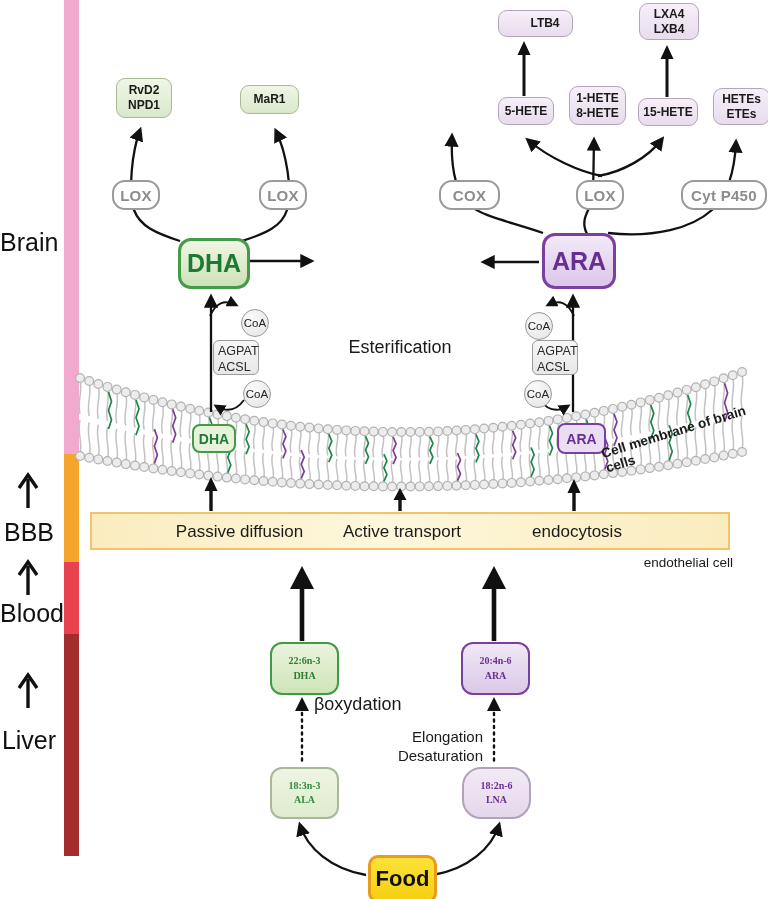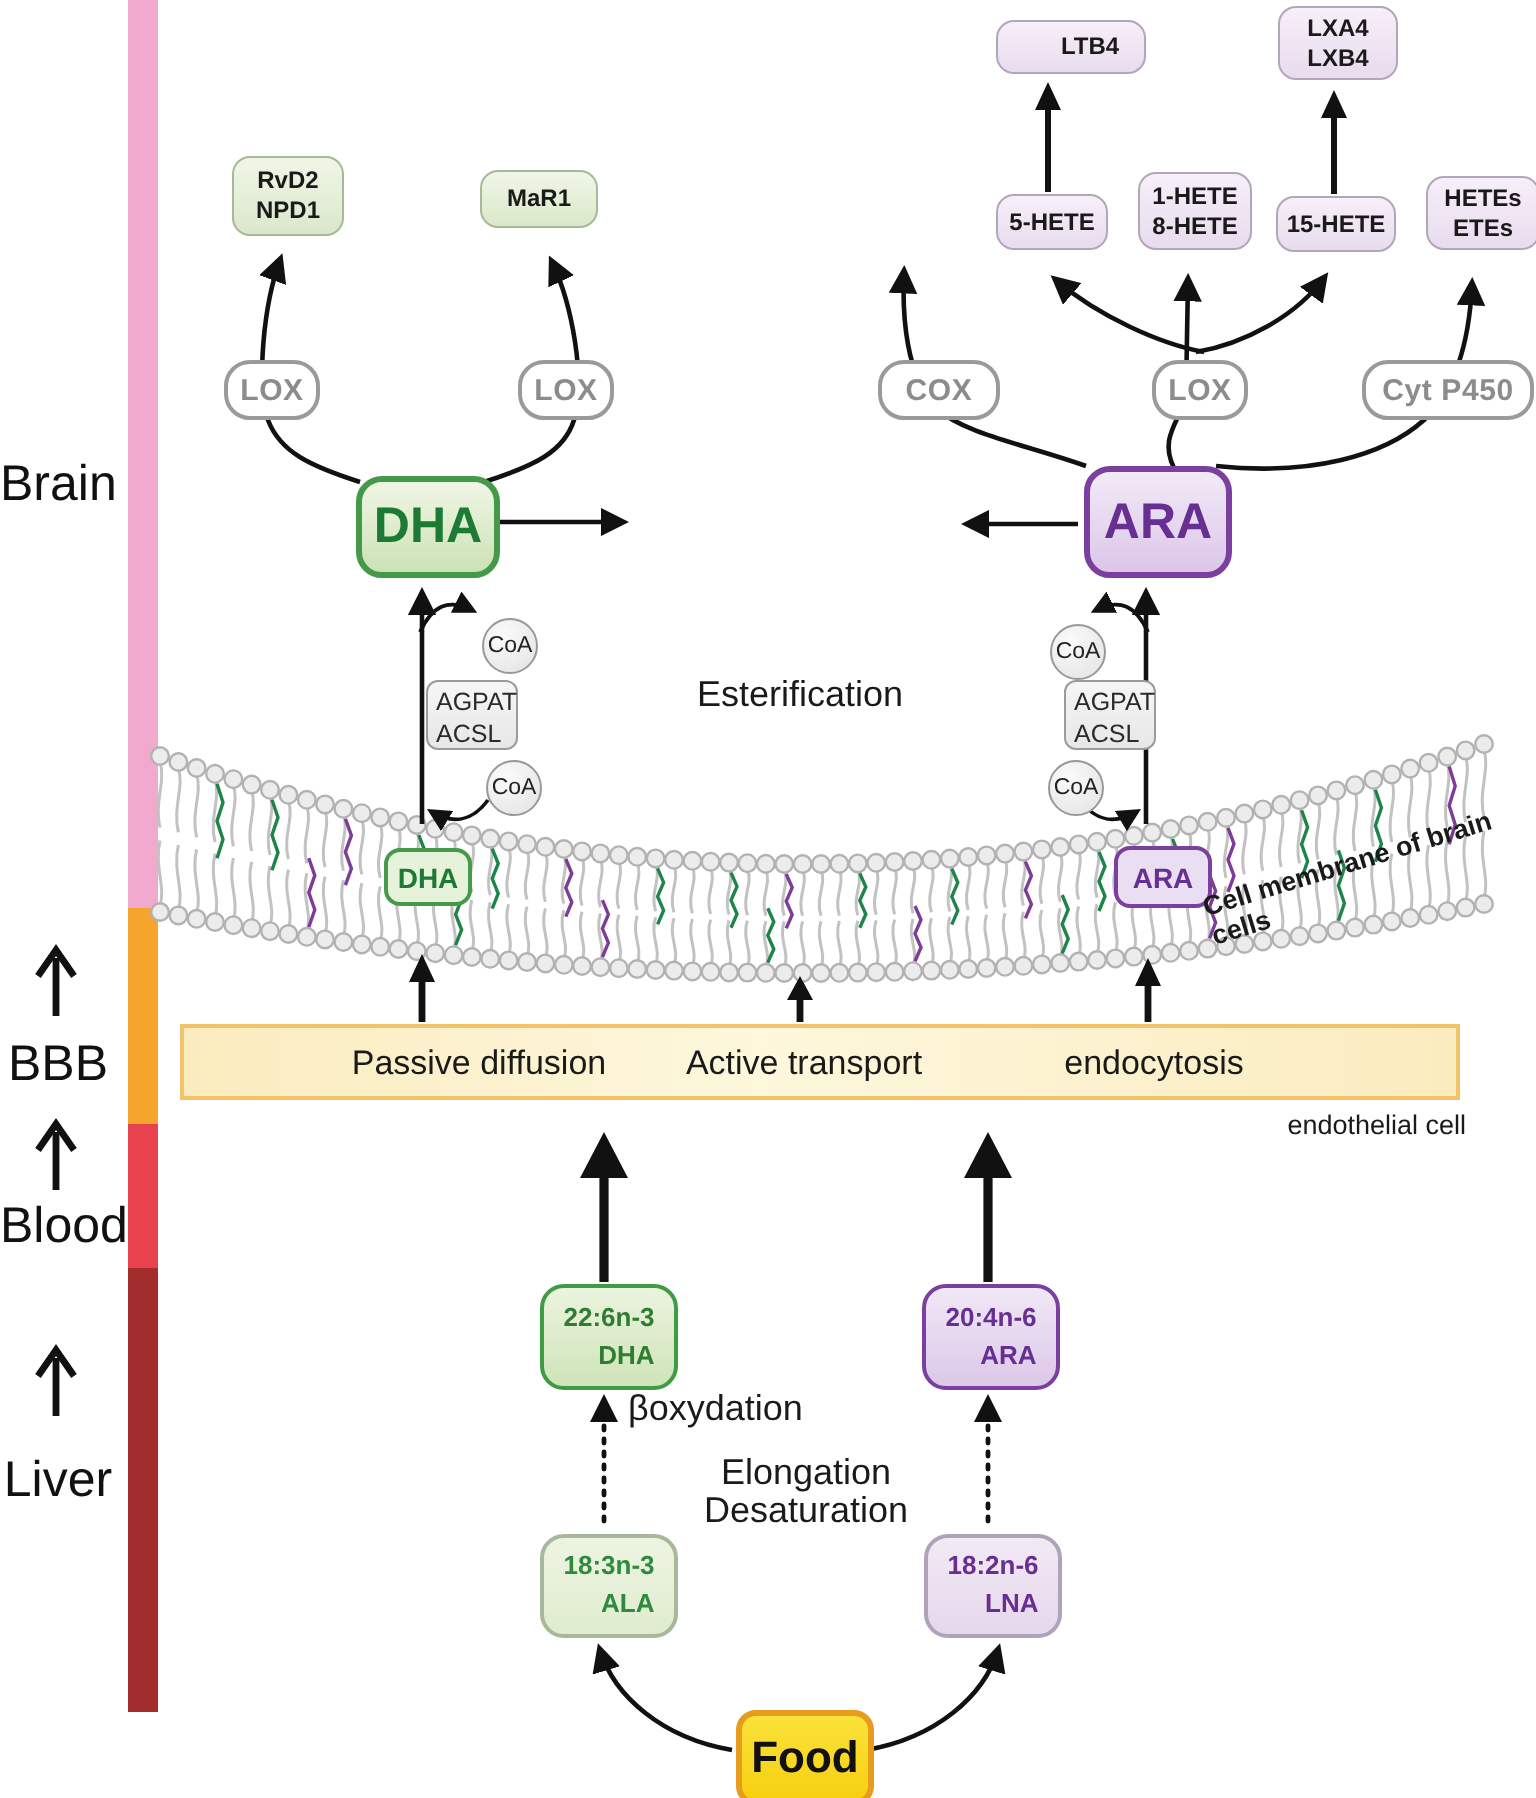--- a/index.html
+++ b/index.html
@@ -32,22 +32,22 @@
   .coa{position:absolute;width:26px;height:26px;border-radius:50%;border:1.5px solid #999;
        background:radial-gradient(circle at 35% 30%,#fbfbfb,#e2e2e2);display:flex;align-items:center;
        justify-content:center;font-size:11.5px;color:#222;z-index:3;}
   .membadge{position:absolute;display:flex;align-items:center;justify-content:center;
             font-weight:bold;font-size:14px;border-radius:8px;z-index:3;}
   .membadge.green{background:#e7f2da;border:2.5px solid #449a48;color:#1d7a34;}
   .membadge.purple{background:#eadef3;border:2.5px solid #7b3fa0;color:#672f91;}
   .band{position:absolute;left:90px;top:512px;width:640px;height:38px;z-index:2;box-sizing:border-box;
         background:linear-gradient(90deg,#fbecbf 0%,#fdf7dc 45%,#fbecbf 100%);border:2px solid #f3c36a;}
   .bandlabel{position:absolute;top:8px;text-align:center;font-size:17px;color:#1a1a1a;}
-  .livernode{position:absolute;display:flex;align-items:center;justify-content:center;text-align:right;
-             font-weight:bold;font-size:13px;line-height:1.45;border-radius:12px;z-index:2;}
+  .livernode{position:absolute;display:flex;align-items:center;justify-content:center;text-align:center;
+             font-weight:bold;font-size:10px;line-height:1.45;border-radius:12px;z-index:2;font-family:Liberation Serif, serif;}
   .livernode.green-strong{background:linear-gradient(#ebf4de,#cfe4b8);border:2.5px solid #3f9b44;color:#2e7d32;}
   .livernode.purple-strong{background:linear-gradient(#f0e8f6,#dcc8e8);border:2.5px solid #7b3fa0;color:#672f91;}
   .livernode.green-soft{background:linear-gradient(#eef4e2,#dfecce);border:2px solid #a8b89a;color:#2e8b3d;}
   .livernode.purple-soft{background:linear-gradient(#f2eaf5,#e5d7ec);border:2px solid #b0a2b8;color:#6a2d91;}
   .food{position:absolute;display:flex;align-items:center;justify-content:center;font-weight:bold;
         font-size:22px;color:#111;background:linear-gradient(#fbe23a,#f6cf10);
         border:3px solid #e89c1e;border-radius:10px;z-index:2;}
   .caption-rot{position:absolute;transform:rotate(-17deg);transform-origin:0 50%;
                font-size:13.5px;font-weight:600;color:#1a1a1a;z-index:3;}
 </style>
@@ -477,21 +477,21 @@
     <div class="bandlabel" style="left:60px;width:175px;">Passive diffusion</div>
     <div class="bandlabel" style="left:415px;width:140px;">endocytosis</div>
   </div>
   <div class="plainlabel" style="left:600px;top:555px;width:133px;text-align:right;font-size:13.5px;">endothelial cell</div>
 
   <div class="livernode green-strong pre" style="left:270px;top:642px;width:65px;height:49px;">22:6n-3
 DHA</div>
   <div class="livernode purple-strong pre" style="left:461px;top:642px;width:65px;height:49px;">20:4n-6
 ARA</div>
   <div class="plainlabel" style="left:314px;top:694px;width:130px;font-size:18px;">βoxydation</div>
-  <div class="plainlabel pre" style="left:323px;top:727px;width:160px;text-align:center;font-size:18px;line-height:19px;">Elongation
+  <div class="plainlabel pre" style="left:323px;top:727px;width:160px;text-align:right;font-size:15px;line-height:19px;">Elongation
 Desaturation</div>
   <div class="livernode green-soft pre" style="left:270px;top:767px;width:65px;height:48px;">18:3n-3
 ALA</div>
-  <div class="livernode purple-soft pre" style="left:462px;top:767px;width:65px;height:48px;">18:2n-6
+  <div class="livernode purple-soft pre" style="left:462px;top:767px;width:65px;height:48px;border-radius:19px;">18:2n-6
 LNA</div>
   <div class="food" style="left:368px;top:855px;width:63px;height:42px;">Food</div>
 
 </div>
 
 </body></html>

